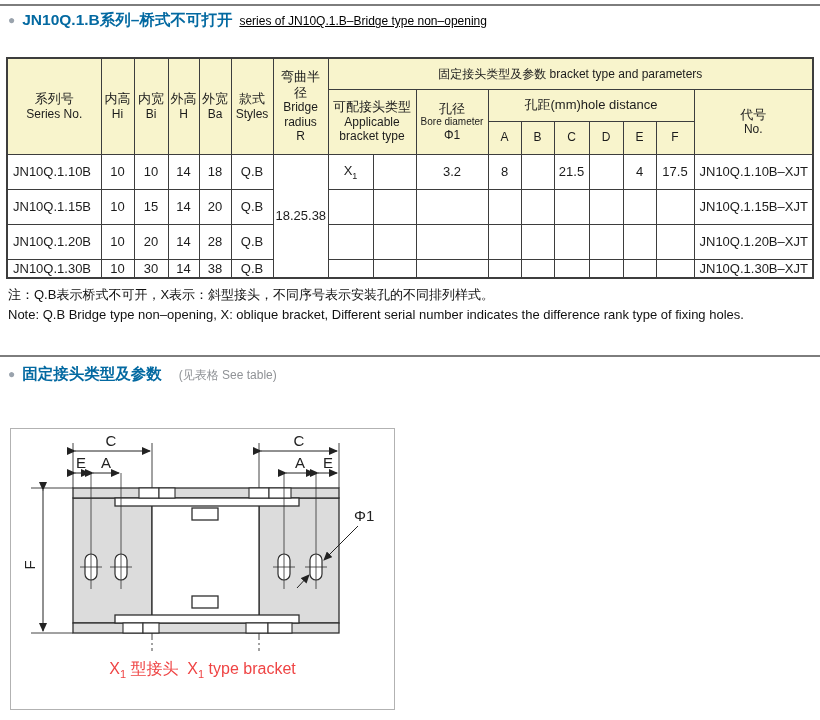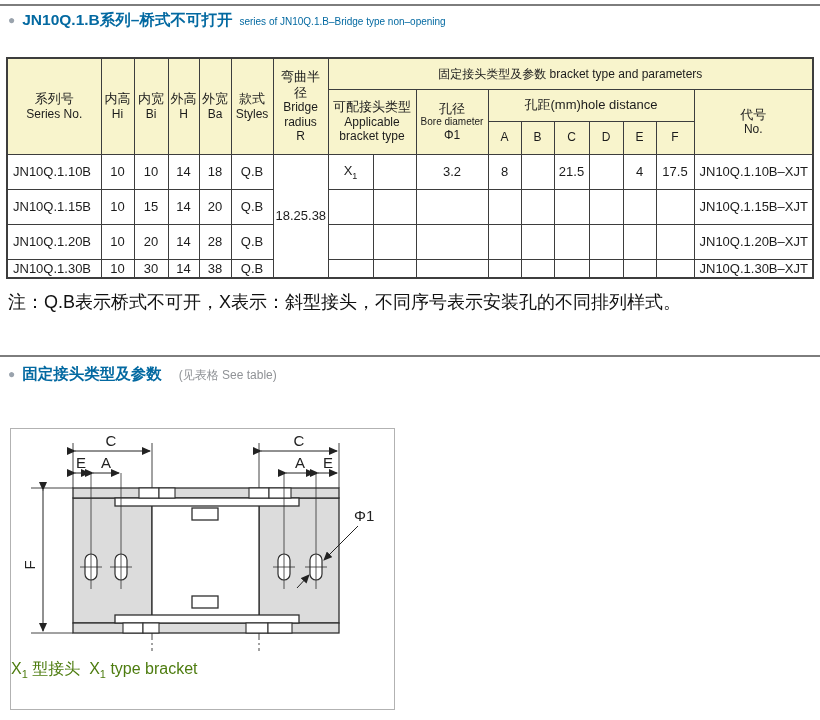--- a/index.html
+++ b/index.html
@@ -6,38 +6,38 @@
   body{width:820px;height:720px;position:relative;overflow:hidden;
        font-family:"Liberation Sans","DejaVu Sans",sans-serif;color:#1c1c1c;}
   .rule{position:absolute;left:0;width:820px;height:2px;background:#7d7d7d;}
   #top-rule{top:4px;}
   #mid-rule{top:355px;}
   .sec-head{position:absolute;left:8px;display:flex;align-items:baseline;gap:7px;white-space:nowrap;}
   #head1{top:10px;}
   #head2{top:364px;}
   .bullet{color:#9aa3ad;font-size:12px;position:relative;top:-1px;}
   .t-cn{color:#0369a1;font-weight:bold;font-size:15.5px;}
-  .t-en{color:#0369a1;font-size:10px;}
+  .t-en{color:#000000;font-size:12px;text-decoration:underline;}
   .t-hint{color:#8f9296;font-size:12px;margin-left:10px;}
 
   table{position:absolute;left:6px;top:57px;border-collapse:collapse;table-layout:fixed;
         width:806px;}
   th,td{border:1px solid #3d3d3d;padding:0 2px;text-align:center;overflow:hidden;}
   table{border:2px solid #3d3d3d;}
   th{background:#f8f4cc;font-weight:normal;font-size:12px;line-height:1.2;color:#1c1c1c;}
   th .cn{font-size:13px;display:block;}
   th .en{display:block;}
   td{background:#fff;font-size:13px;}
   td.lft{text-align:left;padding-left:5px;}
   sub{font-size:9px;}
 
   #diagram-box{position:absolute;left:10px;top:428px;width:383px;height:280px;
                border:1px solid #b2b2b2;background:#fff;}
-  #diagram-caption{position:absolute;left:0;top:230px;width:100%;
-                   font-size:16px;color:#4d7c0f;}
+  #diagram-caption{position:absolute;left:0;top:230px;width:100%;text-align:center;
+                   font-size:16px;color:#ef4444;}
   svg text{font-family:"Liberation Sans","DejaVu Sans",sans-serif;font-size:15px;fill:#222;}
 </style>
 </head>
 <body>
 
 <div class="rule" id="top-rule"></div>
 
 <div class="sec-head" id="head1">
   <span class="bullet">●</span>
   <span class="t-cn">JN10Q.1.B系列–桥式不可打开</span>
@@ -195,22 +195,23 @@
     <td></td>
     <td></td>
     <td></td>
     <td></td>
     <td></td>
     <td class="lft">JN10Q.1.30B–XJT</td>
   </tr>
 </tbody>
   </table>
 
-<div style="position:absolute;left:8px;top:292px;font-size:18px;line-height:20px;color:#111;">
+<div style="position:absolute;left:8px;top:285px;font-size:13px;line-height:20px;color:#111;">
   <div>注：Q.B表示桥式不可开，X表示：斜型接头，不同序号表示安装孔的不同排列样式。</div>
+  <div>Note: Q.B Bridge type non–opening, X: oblique bracket, Different serial number indicates the difference rank type of fixing holes.</div>
 </div>
 
 <div class="rule" id="mid-rule"></div>
 
 <div class="sec-head" id="head2">
   <span class="bullet">●</span>
   <span class="t-cn">固定接头类型及参数</span>
   <span class="t-hint">(见表格 See table)</span>
 </div>
 

